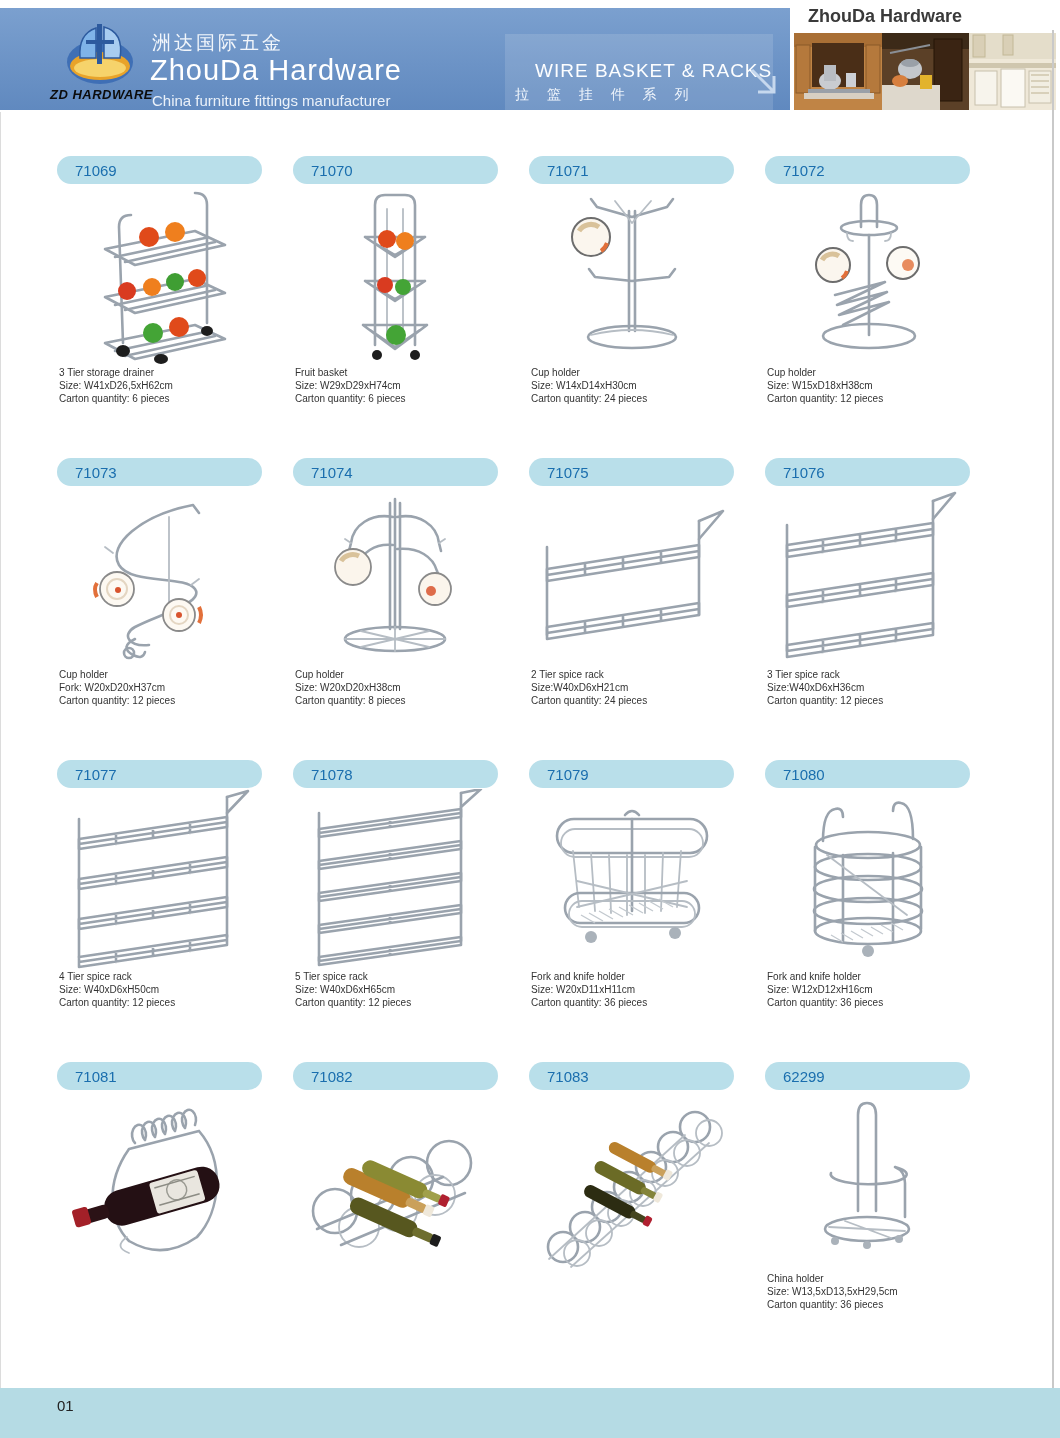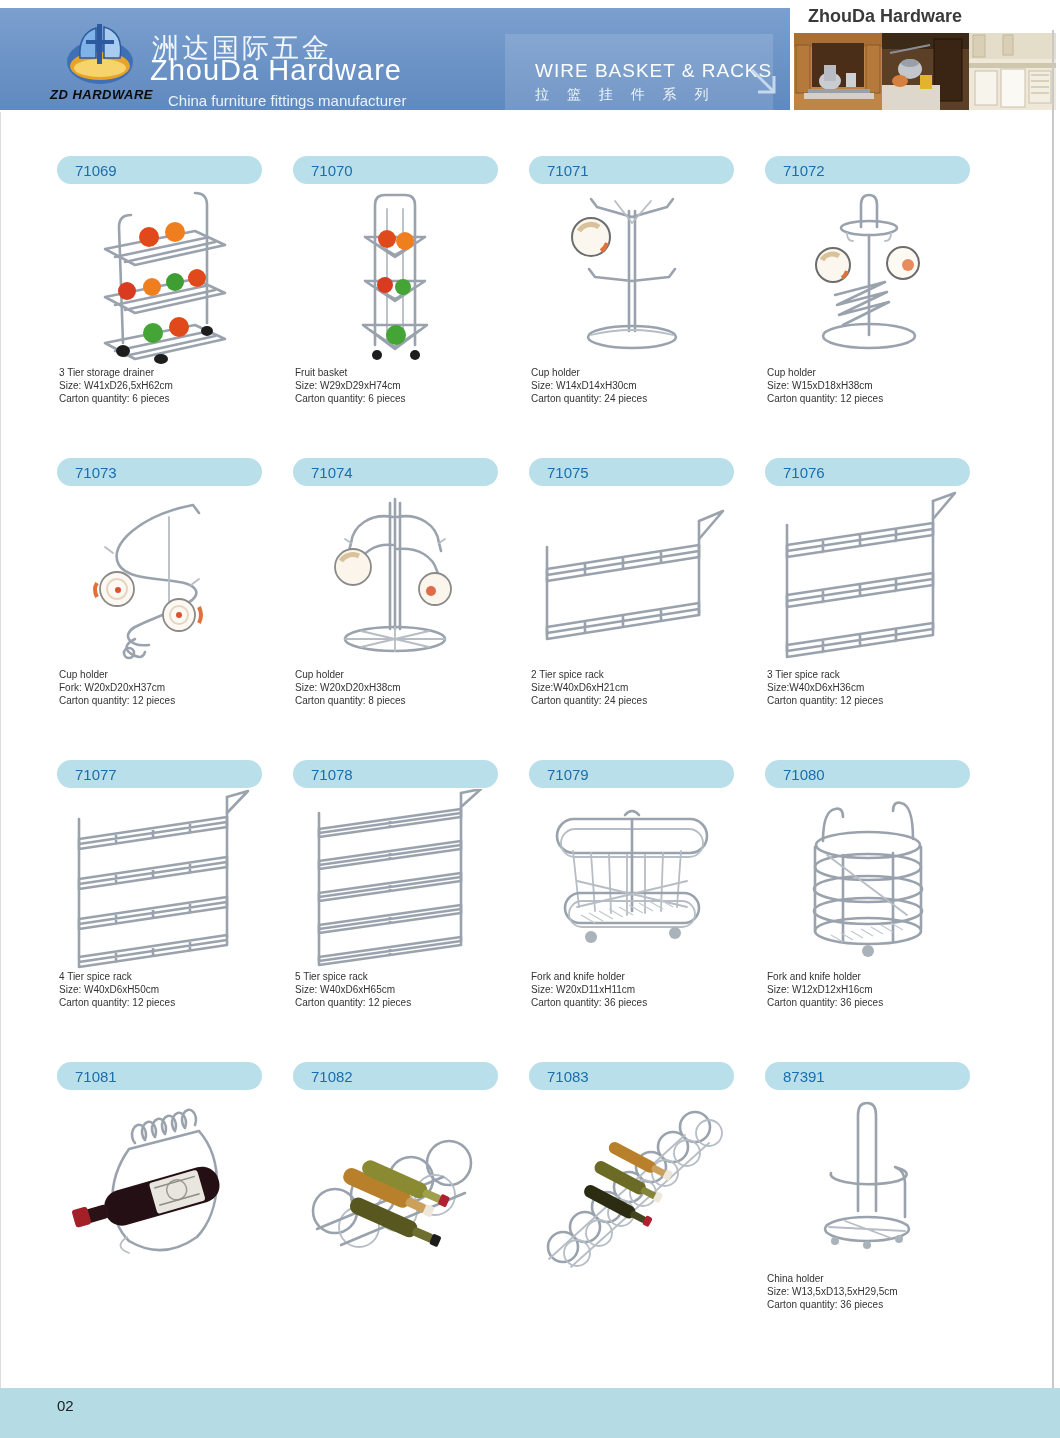--- a/index.html
+++ b/index.html
@@ -10,29 +10,29 @@
   
   .banner{
     position:absolute;left:0;top:8px;width:793px;height:102px;
     background:linear-gradient(180deg,#7ba0cf 0%,#6c93c6 55%,#6089bf 100%);
   }
   .logo{position:absolute;left:50px;top:12px;width:100px;height:84px;}
   .logo .zd-text{
     position:absolute;left:0;bottom:2px;width:100%;text-align:right;
     font-size:13px;font-weight:bold;font-style:italic;color:#0c0c0c;letter-spacing:.5px;white-space:nowrap;
   }
-  .company-cn{position:absolute;left:152px;top:22px;font-size:27px;color:#f2f6fb;letter-spacing:3px;}
+  .company-cn{position:absolute;left:152px;top:22px;font-size:19px;color:#f2f6fb;letter-spacing:3px;}
   .company-en{position:absolute;left:150px;top:46px;font-size:29px;color:#ffffff;letter-spacing:1px;}
-  .tagline{position:absolute;left:152px;top:84px;font-size:15px;color:#eaf1f9;margin-left:16px;}
+  .tagline{position:absolute;left:152px;top:84px;font-size:15px;color:#eaf1f9;}
   .section-panel{
     position:absolute;left:505px;top:26px;width:268px;height:80px;
     background:rgba(255,255,255,0.13);
   }
   .section-en{position:absolute;left:535px;top:52px;font-size:19px;color:#fdfeff;letter-spacing:1px;white-space:nowrap;}
-  .section-cn{position:absolute;left:535px;top:78px;font-size:14px;color:#eef4fb;letter-spacing:7px;white-space:nowrap;}
+  .section-cn{position:absolute;left:515px;top:78px;font-size:14px;color:#eef4fb;letter-spacing:7px;white-space:nowrap;}
   .arrow-icon{position:absolute;left:748px;top:58px;}
   
   .corner-box{position:absolute;left:790px;top:0;width:270px;height:112px;background:#ffffff;}
   .corner-title{position:absolute;left:18px;top:6px;font-size:18px;font-weight:600;color:#3a3a3a;}
   .corner-photos{position:absolute;left:4px;top:33px;width:262px;height:77px;display:flex;}
   .corner-photos svg{display:block;}
   
   .grid{
     position:absolute;left:57px;top:156px;width:946px;
     display:grid;grid-template-columns:repeat(4,205px);column-gap:31px;row-gap:36px;
@@ -555,21 +555,21 @@
     </div>
     <div class="desc">
       <div></div>
       <div></div>
       <div></div>
     </div>
   </div>
 
   <div class="cell">
     <div class="code-bar">
-        <span>87391</span>
+        <span>62299</span>
       </div>
     <div class="img-area">
       <svg width="205" height="180" viewBox="0 0 205 180">
         <g class="wire">
           <path d="M93,120 V24 Q93,12 102,12 Q111,12 111,24 V120"></path>
           <path d="M66,82 A38,10 0 1 0 130,76 Q140,80 140,92 L140,126"></path>
           <ellipse cx="102" cy="138" rx="42" ry="12"></ellipse>
           <path d="M64,136 L140,140 M80,130 L126,147" class="wire2"></path>
           <circle cx="70" cy="150" r="4" fill="#aab2ba" stroke="none"></circle>
           <circle cx="134" cy="148" r="4" fill="#aab2ba" stroke="none"></circle>
@@ -582,14 +582,14 @@
       <div>Size: W13,5xD13,5xH29,5cm</div>
       <div>Carton quantity: 36 pieces</div>
     </div>
   </div>
 
 </div>
 
 <div class="edge-left"></div>
 <div class="edge-right"></div>
 <div class="footer">
-  <div class="page-num">02</div>
+  <div class="page-num">01</div>
 </div>
 
 </body></html>

